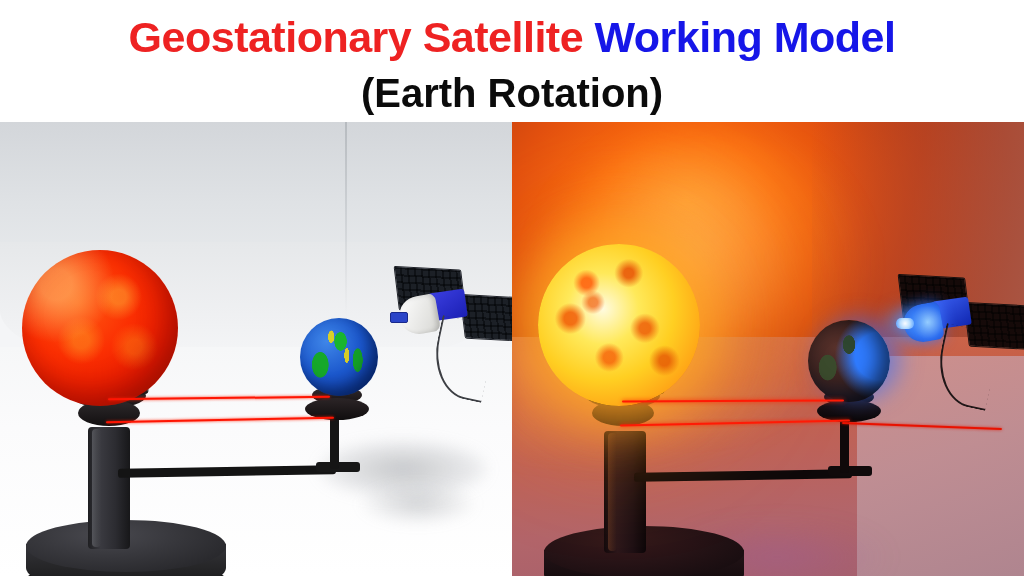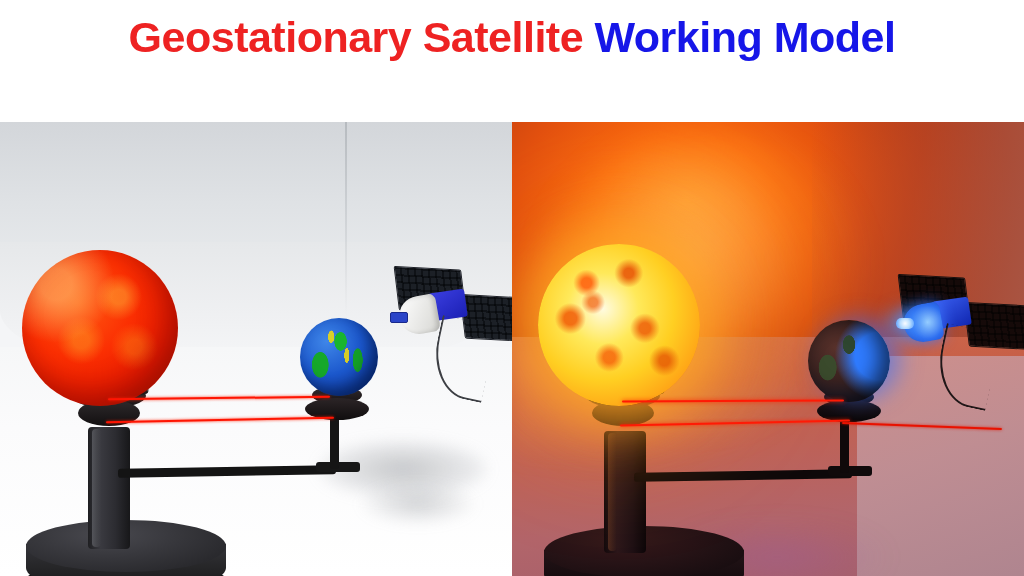--- a/index.html
+++ b/index.html
@@ -90,20 +90,21 @@
   .sat-dish{position:absolute;}
   .sat-wire{position:absolute;border-radius:50%;border-style:solid;border-color:transparent;}
 </style>
 </head>
 <body>
 
 <div id="page">
 
   <div class="title-block">
     <div class="title-line1"><span class="t-red">Geostationary Satellite </span><span class="t-blue">Working Model</span></div>
+    <div class="title-line2">(Earth Rotation)</div>
   </div>
 
   <div class="photos">
 
     <div class="panel panel-left">
       <div class="bg-l-top"></div>
       <div class="bg-l-curve"></div>
       <div class="bg-l-table"></div>
       <div class="bg-l-seam"></div>
       <div class="shadow-l-far"></div>

